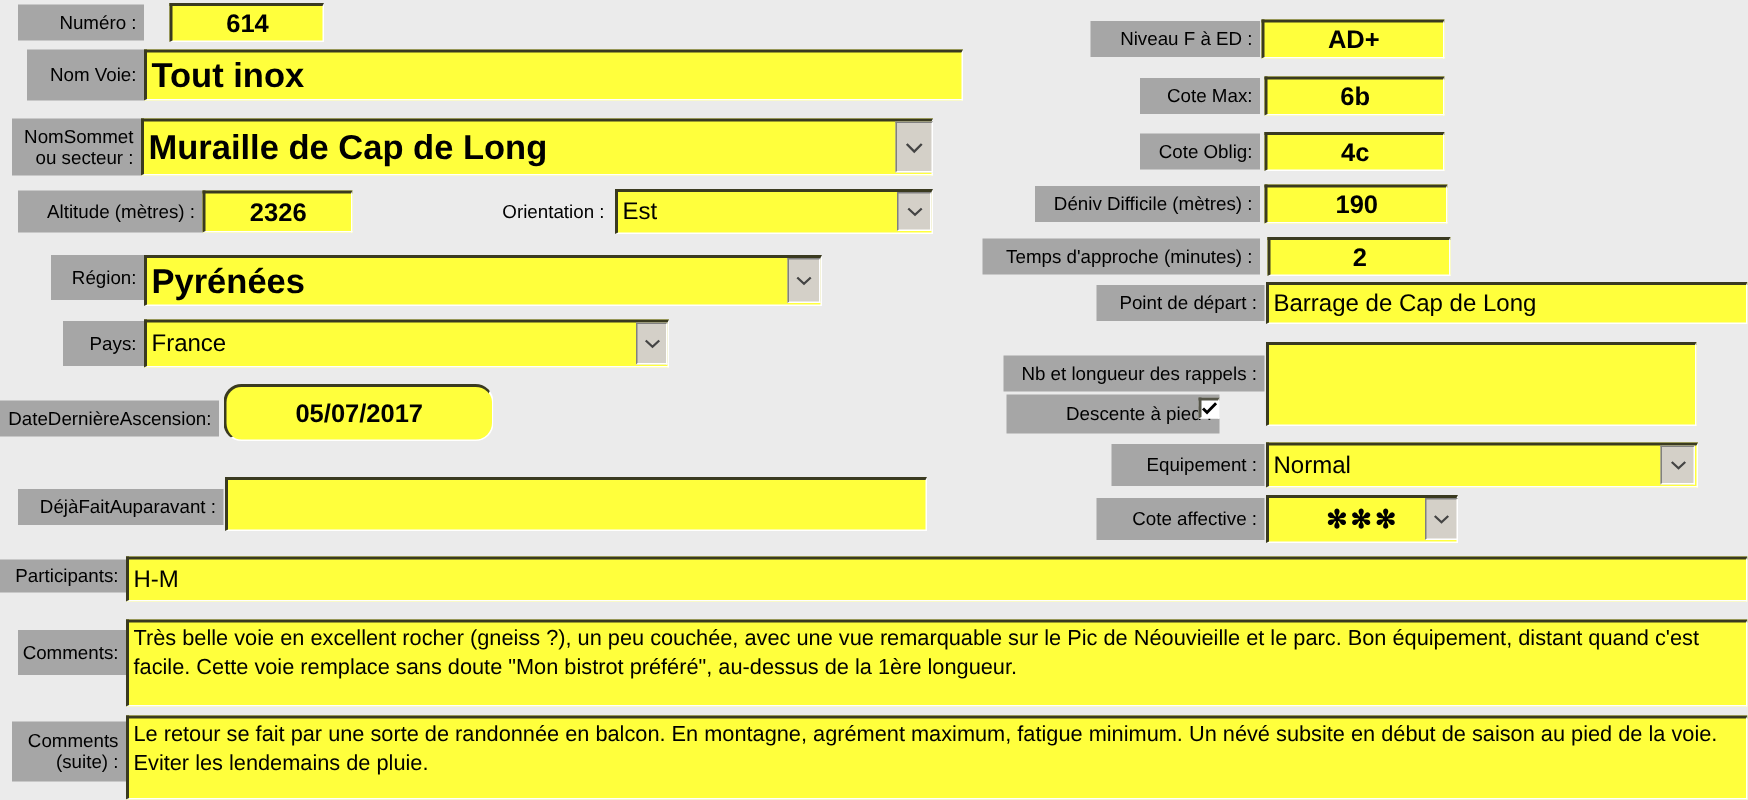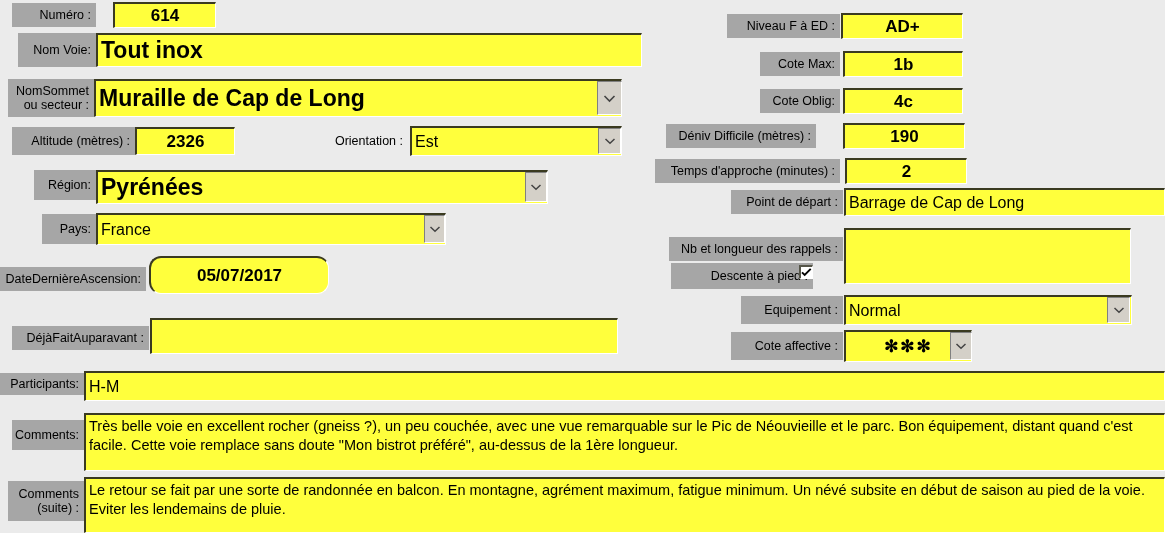--- a/index.html
+++ b/index.html
@@ -162,26 +162,26 @@
 <div class="lbl" style="left:0px; top:267px; width:146px; height:24px;">DateDernièreAscension:</div>
 <div class="fld num ctr" style="left:149px; top:256px; width:180px; height:38px;border-radius:12px;">05/07/2017</div>
 
 <div class="lbl" style="left:12px; top:326px; width:137px; height:24px;text-align:right;">DéjàFaitAuparavant :</div>
 <div class="fld" style="left:150px; top:318px; width:468px; height:36px;"></div>
 
 <div class="lbl" style="left:727px; top:14px; width:113px; height:24px;">Niveau F à ED :</div>
 <div class="fld num ctr" style="left:841px; top:13px; width:122px; height:26px;">AD+</div>
 
 <div class="lbl" style="left:760px; top:52px; width:80px; height:24px;">Cote Max:</div>
-<div class="fld num ctr" style="left:843px; top:51px; width:120px; height:26px;">1b</div>
+<div class="fld num ctr" style="left:843px; top:51px; width:120px; height:26px;">6b</div>
 
 <div class="lbl" style="left:760px; top:89px; width:80px; height:24px;">Cote Oblig:</div>
 <div class="fld num ctr" style="left:843px; top:88px; width:120px; height:26px;">4c</div>
 
-<div class="lbl" style="left:666px; top:124px; width:150px; height:24px;">Déniv Difficile (mètres) :</div>
+<div class="lbl" style="left:690px; top:124px; width:150px; height:24px;">Déniv Difficile (mètres) :</div>
 <div class="fld num ctr" style="left:843px; top:123px; width:122px; height:26px;">190</div>
 
 <div class="lbl" style="left:655px; top:159px; width:185px; height:24px;padding-left:14px;">Temps d'approche (minutes) :</div>
 <div class="fld num ctr" style="left:845px; top:158px; width:122px; height:26px;">2</div>
 
 <div class="lbl" style="left:731px; top:190px; width:112px; height:24px;text-align:right;">Point de départ :</div>
 <div class="fld med" style="left:844px; top:188px; width:321px; height:28px;">Barrage de Cap de Long</div>
 
 <div class="lbl" style="left:669px; top:237px; width:174px; height:24px;">Nb et longueur des rappels :</div>
 <div class="fld" style="left:844px; top:228px; width:287px; height:56px;"></div>

